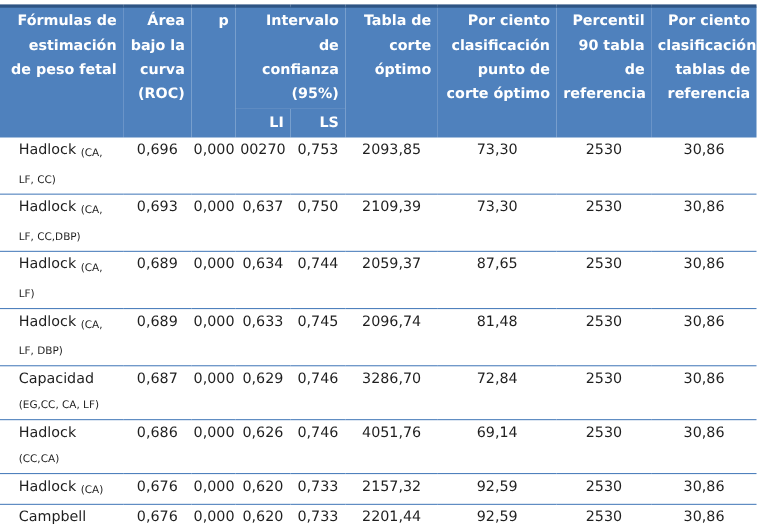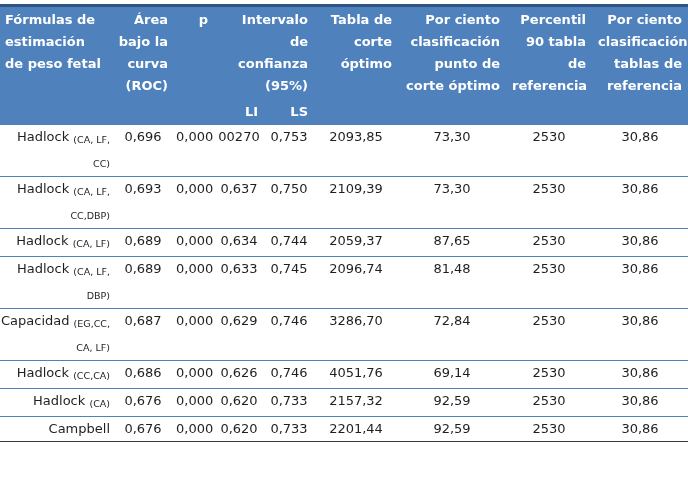--- a/index.html
+++ b/index.html
@@ -38,32 +38,32 @@
     background: #4f81bd;
     color: #ffffff;
     font-size: 13px;
     font-weight: bold;
     line-height: 22px;
     vertical-align: top;
     text-align: right;
     padding: 2px 6px;
   }
   thead tr.h-top th { border-top: 3px solid #2e5484; }
-  thead th.h-formula { text-align: left; padding-left: 5px; }
+  thead th.h-formula { text-align: right; padding-left: 5px; }
   tbody td {
     font-size: 13px;
     color: #1f1f1f;
     text-align: center;
     vertical-align: top;
     line-height: 21px;
     padding: 1px 2px 2px 2px;
     border-bottom: 1px solid #4f81bd;
     overflow: hidden;
   }
-  tbody td.formula { text-align: right; padding-left: 0; }
+  tbody td.formula { text-align: left; padding-left: 17px; }
   tbody tr:last-child td { border-bottom: 1px solid #3a3a3a; }
   .sub { font-size: 9.5px; vertical-align: -2px; }
 </style>
 </head>
 <body>
 
 <div class="page">
 
 
   <table class="results">

